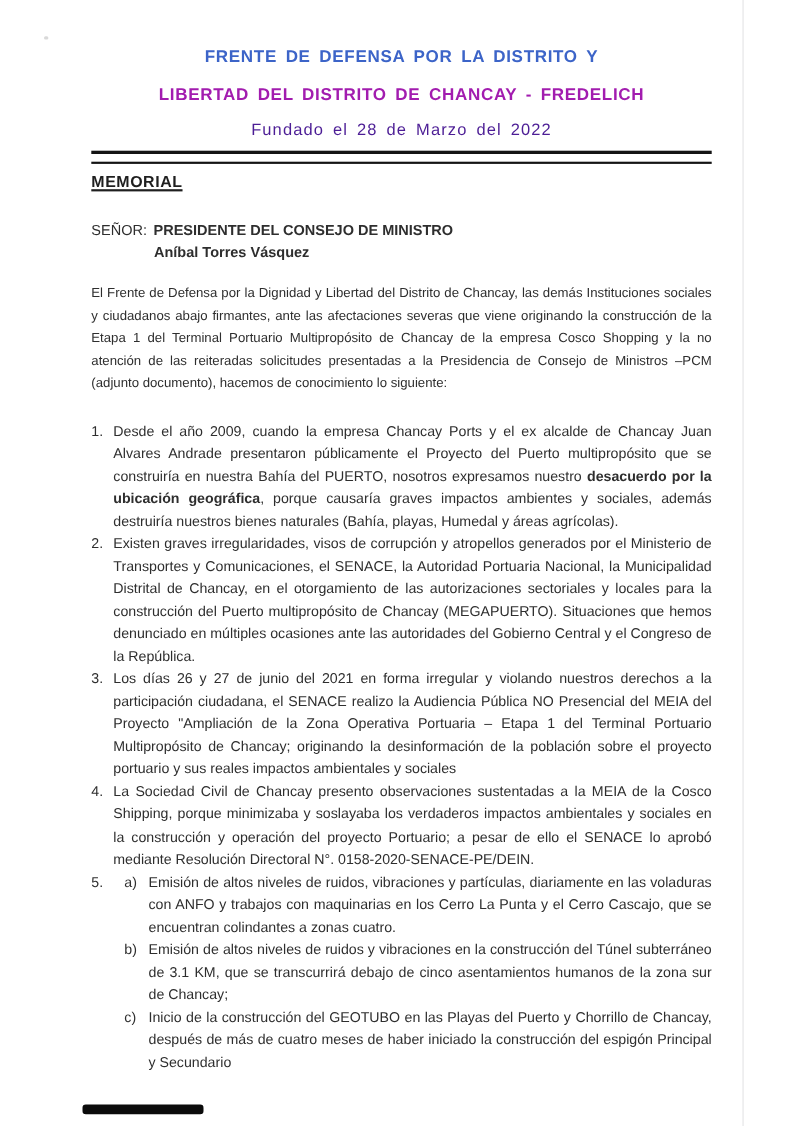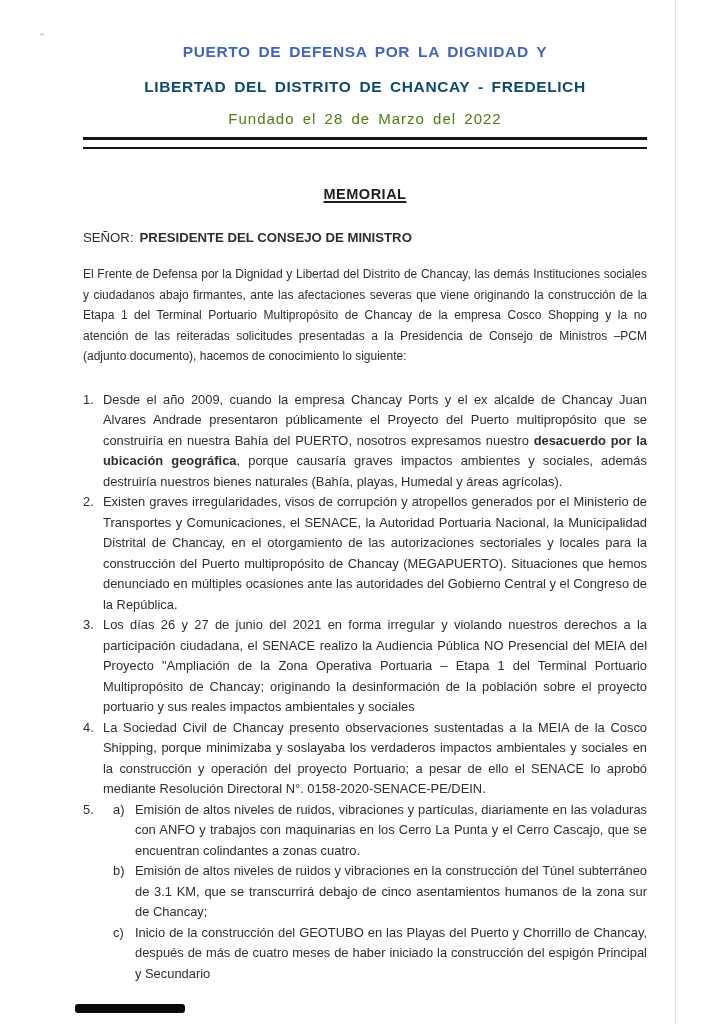--- a/index.html
+++ b/index.html
@@ -37,21 +37,21 @@
   .founded{
     margin-top:13px;font-size:15px;line-height:18px;
     letter-spacing:1px;word-spacing:3px;
   }
   .double-rule{
     margin-top:9px;height:7px;
     border-top:3px solid #141414;
     border-bottom:2px solid #141414;
   }
   
-  .doc-title-wrap{text-align:center;margin-top:36px;}
+  .doc-title-wrap{margin-top:8px;}
   .doc-title{
     display:inline-block;font-weight:bold;font-size:14.5px;
     letter-spacing:.5px;color:#1f1f1f;
     text-decoration:underline;text-decoration-thickness:1.5px;text-underline-offset:2px;
   }
   .addressee{margin-top:25px;font-size:13.2px;line-height:20px;}
   .addressee .row1{display:flex;}
   .addressee .label{margin-right:6px;}
   .addressee .title,.addressee .name{font-weight:bold;}
   .addressee .row2{padding-left:57px;}
@@ -72,34 +72,37 @@
 
 <div id="page">
 
   <div class="edge-line"></div>
   <div class="speck"></div>
   <div class="bottom-mark"></div>
 
   <div class="content">
 
     <div class="letterhead">
-      <div class="org-line1" style="color:#3c64c8">PUERTO DE DEFENSA POR LA DIGNIDAD Y</div>
-      <div class="org-line2" style="color:#0c4a6e">LIBERTAD DEL DISTRITO DE CHANCAY - FREDELICH</div>
-      <div class="founded" style="color:#4d7c0f">Fundado el 28 de Marzo del 2022</div>
+      <div class="org-line1" style="color:#3c64c8">FRENTE DE DEFENSA POR LA DISTRITO Y</div>
+      <div class="org-line2" style="color:#a21caf">LIBERTAD DEL DISTRITO DE CHANCAY - FREDELICH</div>
+      <div class="founded" style="color:#4c1d95">Fundado el 28 de Marzo del 2022</div>
       <div class="double-rule"></div>
     </div>
 
     <div class="doc-title-wrap">
       <span class="doc-title">MEMORIAL</span>
     </div>
 
     <div class="addressee">
       <div class="row1">
         <span class="label">SEÑOR:</span>
         <span class="title">PRESIDENTE DEL CONSEJO DE MINISTRO</span>
+      </div>
+      <div class="row2">
+        <span class="name">Aníbal Torres Vásquez</span>
       </div>
     </div>
 
     <div class="intro">El Frente de Defensa por la Dignidad y Libertad del Distrito de Chancay, las demás Instituciones sociales y ciudadanos abajo firmantes, ante las afectaciones severas que viene originando la construcción de la Etapa 1 del Terminal Portuario Multipropósito de Chancay de la empresa Cosco Shopping y la no atención de las reiteradas solicitudes presentadas a la Presidencia de Consejo de Ministros –PCM (adjunto documento), hacemos de conocimiento lo siguiente:</div>
 
     <div class="num-list">
 
       <div class="li">
         <span class="num">1.</span>
         <div class="li-text"><span>Desde el año 2009, cuando la empresa Chancay Ports y el ex alcalde de Chancay Juan Alvares Andrade presentaron públicamente el Proyecto del Puerto multipropósito que se construiría en nuestra Bahía del PUERTO, nosotros expresamos nuestro </span><b>desacuerdo por la ubicación geográfica</b><span>, porque causaría graves impactos ambientes y sociales, además destruiría nuestros bienes naturales (Bahía, playas, Humedal y áreas agrícolas).</span></div>

